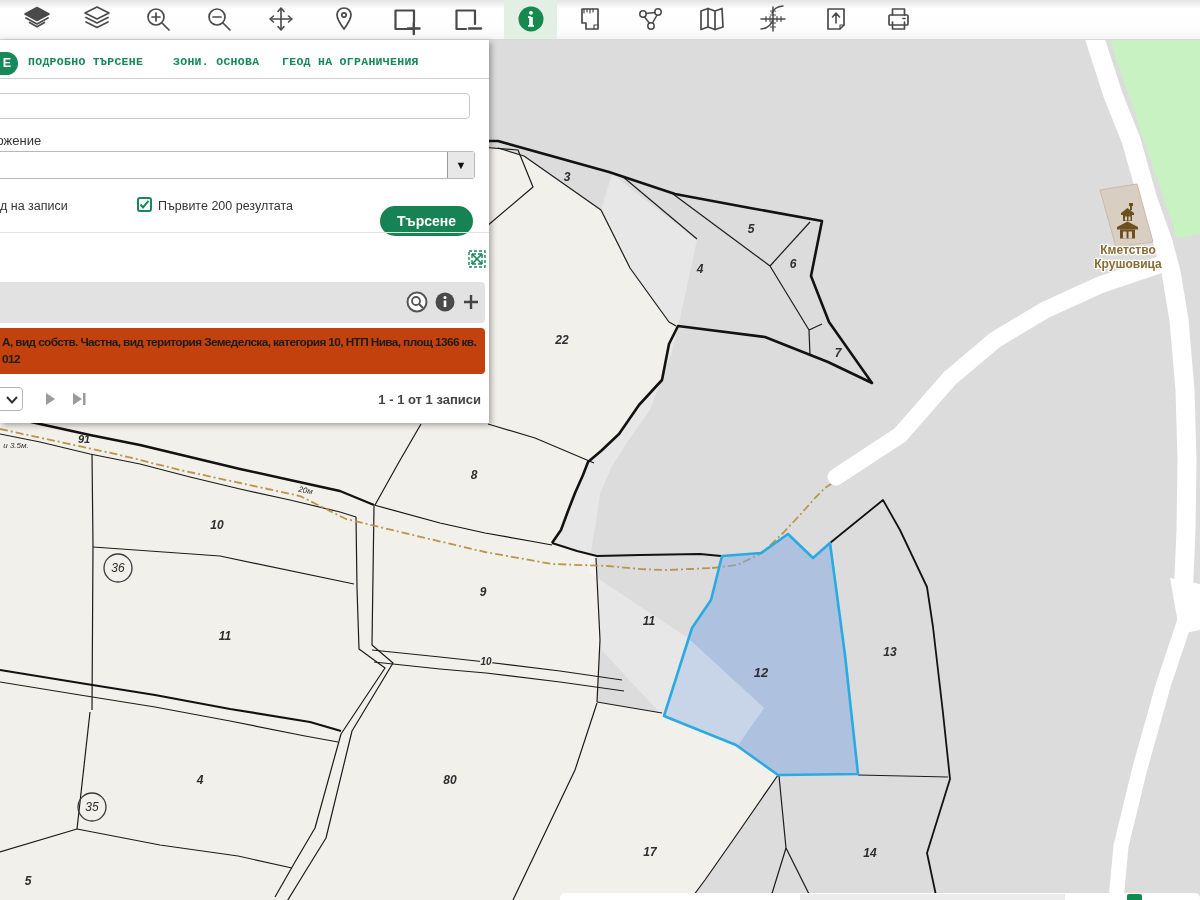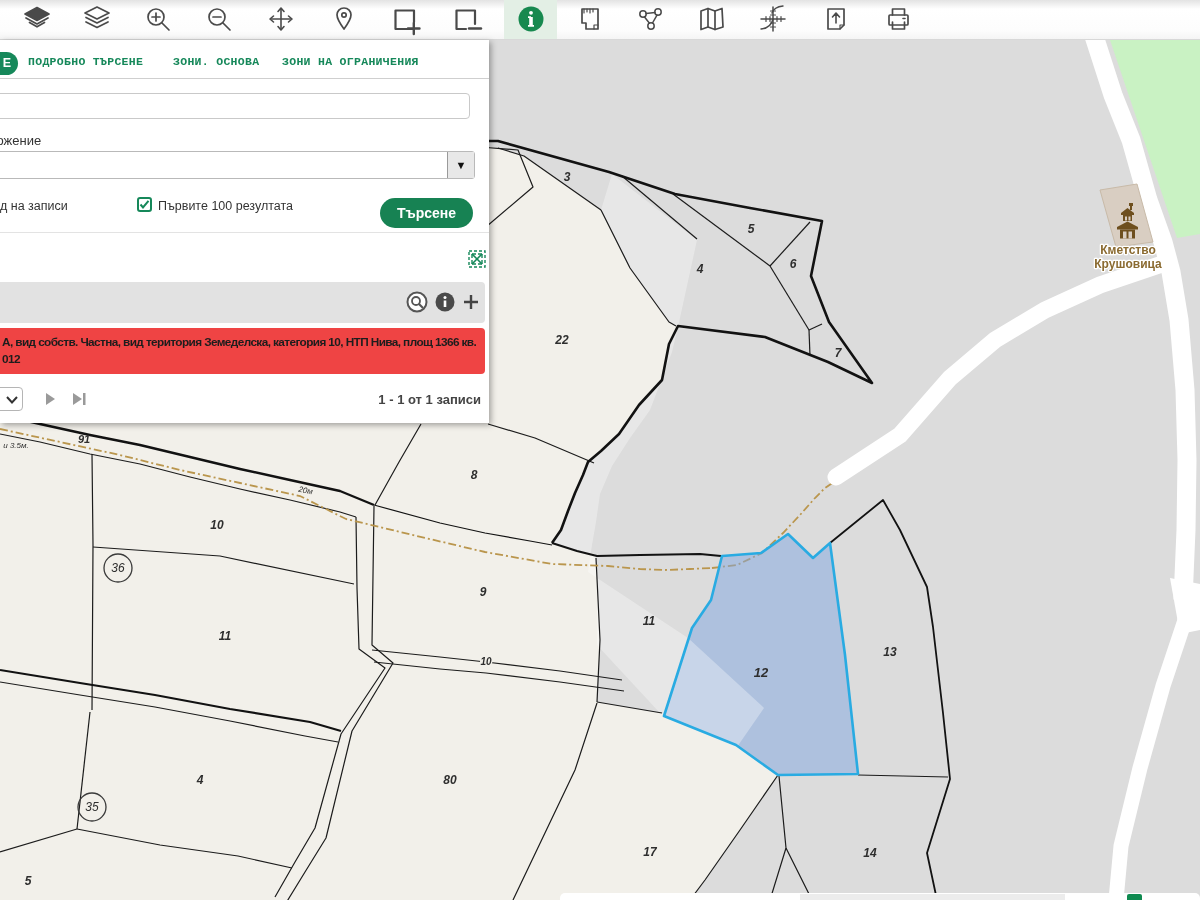--- a/index.html
+++ b/index.html
@@ -200,58 +200,58 @@
   <circle cx="531" cy="12.8" r="1.9" fill="#fff"></circle>
   <path d="M531,17 L531,26" stroke="#fff" stroke-width="3.6"></path>
   <path d="M528,17.2 L531,17.2 M528,25.8 L534,25.8" stroke="#fff" stroke-width="1.8"></path>
 </svg>
 </div>
 
 <div id="panel">
   <div style="position:absolute;left:-42px;top:12px;width:60px;height:23px;background:#16885a;border-radius:12px;color:#fff;font-weight:bold;font-size:12.5px;text-align:right;line-height:23px;padding-right:7px;box-sizing:border-box;">Е</div>
   <div class="tab" style="left:28px;">ПОДРОБНО ТЪРСЕНЕ</div>
   <div class="tab" style="left:173px;">ЗОНИ. ОСНОВА</div>
-  <div class="tab" style="left:282px;">ЗОНИ НА ОГРАНИЧЕНИЯ</div>
+  <div class="tab" style="left:282px;">ГЕОД НА ОГРАНИЧЕНИЯ</div>
   <div style="position:absolute;left:0;top:38px;width:489px;height:1px;background:#cfcfcf;"></div>
 
   <input style="position: absolute; left: -30px; top: 53px; width: 500px; height: 26px; border: 1px solid rgb(201, 201, 201); border-radius: 4px; box-sizing: border-box;">
   <div class="lbl" style="left:-63px;top:93px;">Местоположение</div>
   <div style="position:absolute;left:-30px;top:111px;width:505px;height:28px;border:1px solid #b9b9b9;border-radius:3px;background:#fff;box-sizing:border-box;">
     <div style="position:absolute;right:0;top:0;width:26px;height:26px;background:#e8e8e8;border-left:1px solid #9a9a9a;text-align:center;line-height:26px;font-size:11px;color:#111;">▼</div>
   </div>
 
   <div class="lbl" style="left:0px;top:159px;font-size:12.5px;">д на записи</div>
   <div style="position:absolute;left:137px;top:157px;width:15px;height:15px;border:2px solid #16885a;border-radius:3px;box-sizing:border-box;background:#fff;">
     <svg width="13" height="13" viewBox="0 0 13 13" style="position:absolute;left:-1px;top:-1px;">
         <path d="M2.5,6.5 L5,9.5 L10.5,2.8" stroke="#16885a" stroke-width="2" fill="none"></path>
       </svg>
   </div>
-  <div class="lbl" style="left:158px;top:159px;font-size:12.5px;">Първите 100 резултата</div>
-  <div style="position:absolute;left:380px;top:158px;width:93px;height:30px;background:#178253;border-radius:15px;color:#fff;font-weight:bold;font-size:14px;text-align:center;line-height:30px;">Търсене</div>
+  <div class="lbl" style="left:158px;top:159px;font-size:12.5px;">Първите 200 резултата</div>
+  <div style="position:absolute;left:380px;top:166px;width:93px;height:30px;background:#178253;border-radius:15px;color:#fff;font-weight:bold;font-size:14px;text-align:center;line-height:30px;">Търсене</div>
 
   <div style="position:absolute;left:0;top:192px;width:489px;height:1px;background:#e3e3e3;"></div>
 
   <svg width="18" height="18" viewBox="0 0 18 18" style="position:absolute;left:468px;top:210px;">
     <rect x="1" y="1" width="16" height="16" fill="none" stroke="#16885a" stroke-width="1.4" stroke-dasharray="3 2"></rect>
     <path d="M4,4 L14,14 M14,4 L4,14" stroke="#16885a" stroke-width="1.6"></path>
     <path d="M4,4 L8,4 M4,4 L4,8 M14,14 L10,14 M14,14 L14,10 M14,4 L10,4 M14,4 L14,8 M4,14 L8,14 M4,14 L4,10" stroke="#16885a" stroke-width="1.4"></path>
   </svg>
 
   <div style="position:absolute;left:0;top:242px;width:485px;height:41px;background:#e2e2e2;border-radius:0 4px 4px 0;">
     <svg width="85" height="26" viewBox="0 0 85 26" style="position:absolute;left:404px;top:8px;">
       <circle cx="13" cy="12" r="9.5" fill="#fff" stroke="#555" stroke-width="2"></circle>
       <circle cx="12" cy="11" r="4" fill="none" stroke="#555" stroke-width="1.8"></circle>
       <path d="M15,14 L19,18" stroke="#555" stroke-width="2.2"></path>
       <circle cx="41" cy="12" r="9.5" fill="#4a4a4a"></circle>
       <circle cx="41" cy="7.5" r="1.5" fill="#fff"></circle>
       <path d="M41,10.5 L41,17" stroke="#fff" stroke-width="2.6"></path>
       <path d="M60,12 L74,12 M67,5 L67,19" stroke="#444" stroke-width="2.4"></path>
     </svg>
   </div>
-  <div style="position:absolute;left:0;top:288px;width:485px;height:46px;background:#ef4444;border-radius:0 4px 4px 0;font-size:11.8px;font-weight:600;color:#1d1d1d;letter-spacing:-0.6px;">
+  <div style="position:absolute;left:0;top:288px;width:485px;height:46px;background:#c2410c;border-radius:0 4px 4px 0;font-size:11.8px;font-weight:600;color:#1d1d1d;letter-spacing:-0.6px;">
     <div style="position:absolute;left:2px;top:6px;line-height:17px;white-space:nowrap;">А, вид собств. Частна, вид територия Земеделска, категория 10, НТП Нива, площ 1366 кв.<br>012</div>
   </div>
 
   <div style="position:absolute;left:-20px;top:347px;width:43px;height:24px;border:1px solid #b5b5b5;border-radius:4px;background:#fff;box-sizing:border-box;">
     <svg width="12" height="8" viewBox="0 0 12 8" style="position:absolute;right:4px;top:8px;">
         <path d="M1,1 L6,6.5 L11,1" stroke="#333" stroke-width="2" fill="none"></path>
       </svg>
   </div>
   <svg width="60" height="14" viewBox="0 0 60 14" style="position:absolute;left:44px;top:352px;">
     <path d="M2,1 L11,7 L2,13 Z" fill="#9a9a9a"></path>

